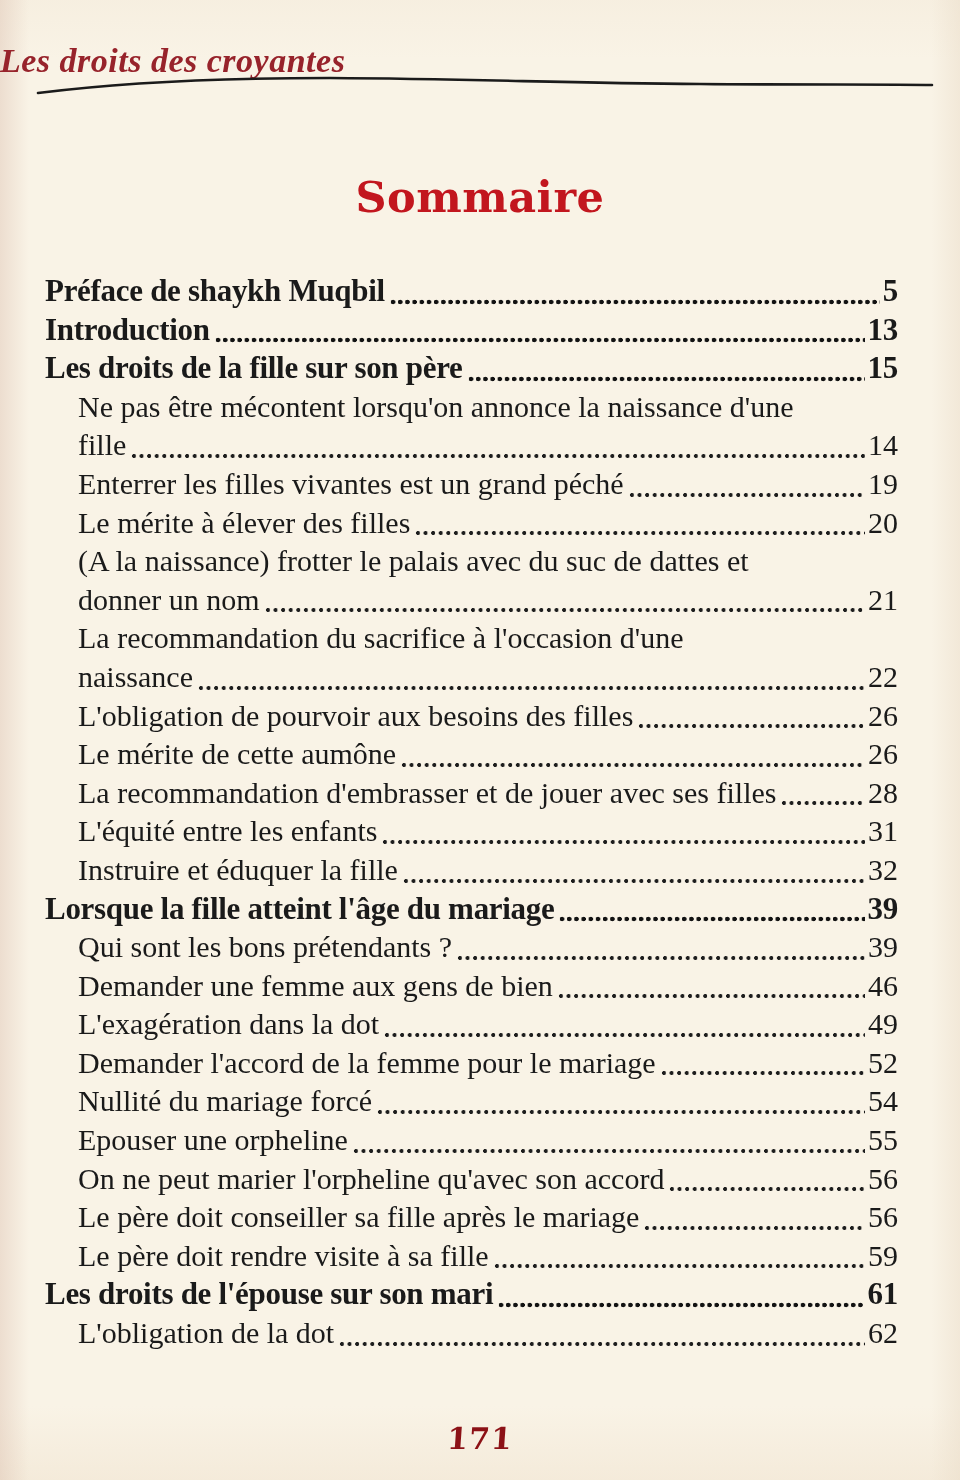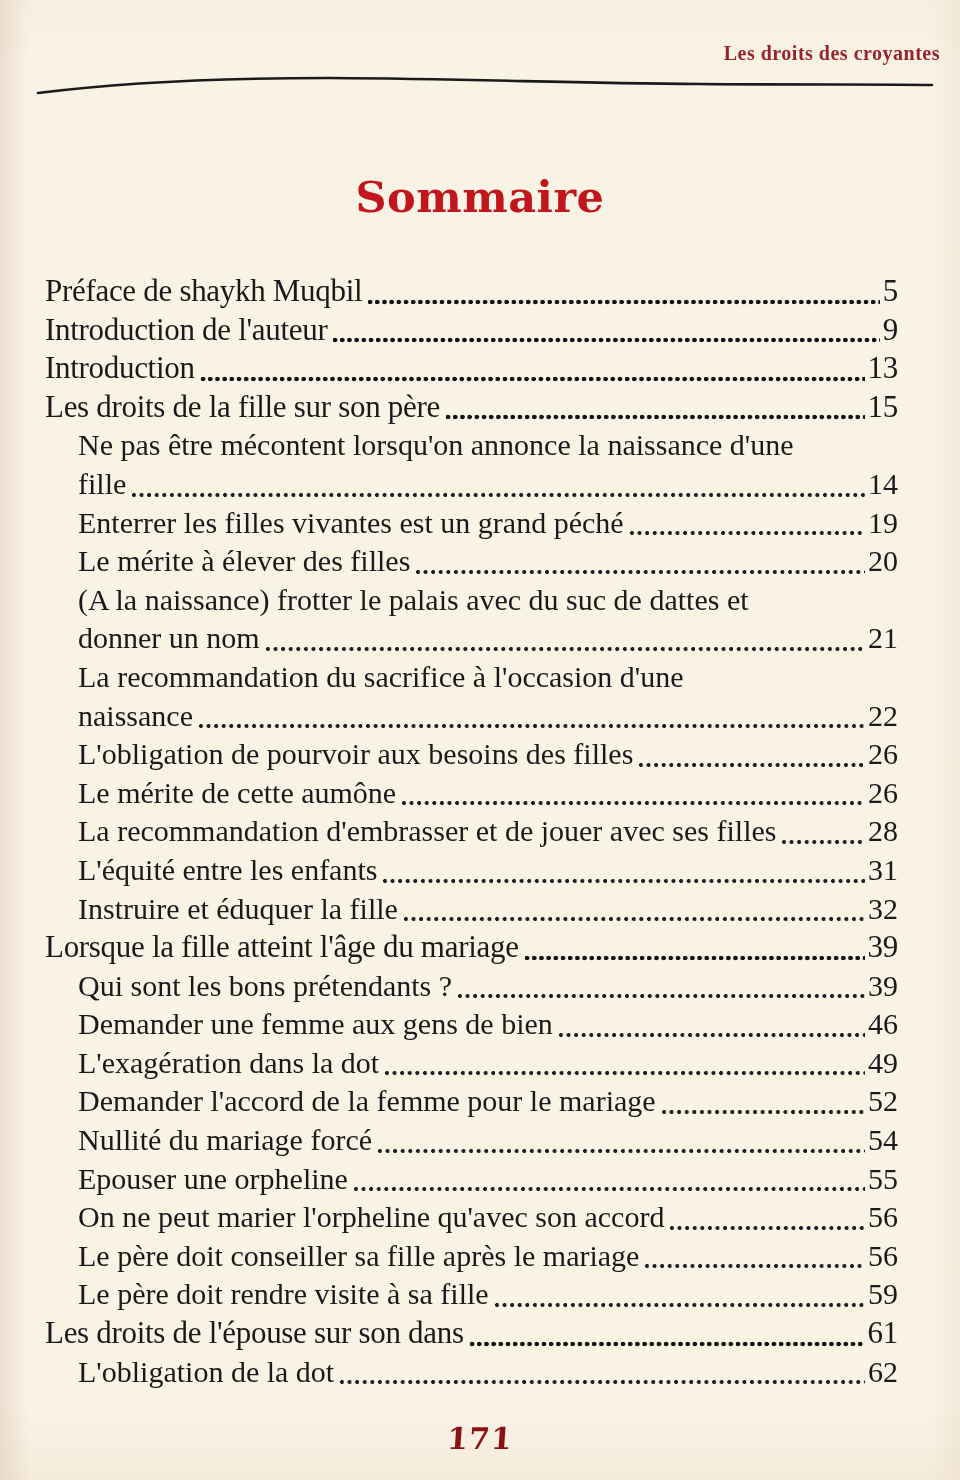--- a/index.html
+++ b/index.html
@@ -21,23 +21,24 @@
       linear-gradient(180deg, rgba(244,235,219,0.55) 0%, rgba(250,244,231,0) 4%, rgba(250,244,231,0) 95%, rgba(241,229,210,0.6) 100%),
       #f9f3e6;
   }
 
   
   .running-header {
     position: absolute;
     top: 42px;
     left: 0;
     width: 940px;
-    text-align: right;
+    text-align: left;
+    font-style: italic;
     font-weight: 600;
-    font-size: 20px;
+    font-size: 34px;
     letter-spacing: 0.5px;
     color: #97232b;
   }
   .header-rule {
     position: absolute;
     top: 55px;
     left: 0;
     width: 960px;
     height: 60px;
   }
@@ -64,21 +65,21 @@
     left: 45px;
     width: 853px;
   }
   .toc-line {
     display: flex;
     line-height: 38.6px;
     font-size: 30px;
     white-space: nowrap;
   }
   .toc-line.b {
-    font-weight: 400;
+    font-weight: 700;
     font-size: 31px;
     letter-spacing: -0.3px;
   }
   .toc-line.ind {
     padding-left: 33px;
   }
   .toc-text {
     flex: 0 0 auto;
   }
   .toc-dots {
@@ -127,25 +128,20 @@
 
   <h1 class="sommaire">Sommaire</h1>
 
   <div class="toc" id="toc">
       <div class="toc-line b">
         <span class="toc-text">Préface de shaykh Muqbil</span>
         <span class="toc-dots"></span>
         <span class="toc-page">5</span>
       </div>
       <div class="toc-line b">
-        <span class="toc-text">Introduction de l'auteur </span>
-        <span class="toc-dots"></span>
-        <span class="toc-page">9</span>
-      </div>
-      <div class="toc-line b">
         <span class="toc-text">Introduction</span>
         <span class="toc-dots"></span>
         <span class="toc-page">13</span>
       </div>
       <div class="toc-line b">
         <span class="toc-text">Les droits de la fille sur son père</span>
         <span class="toc-dots"></span>
         <span class="toc-page">15</span>
       </div>
       <div class="toc-line ind">
@@ -251,21 +247,21 @@
         <span class="toc-text">Le père doit conseiller sa fille après le mariage </span>
         <span class="toc-dots"></span>
         <span class="toc-page">56</span>
       </div>
       <div class="toc-line ind">
         <span class="toc-text">Le père doit rendre visite à sa fille</span>
         <span class="toc-dots"></span>
         <span class="toc-page">59</span>
       </div>
       <div class="toc-line b">
-        <span class="toc-text">Les droits de l'épouse sur son dans</span>
+        <span class="toc-text">Les droits de l'épouse sur son mari</span>
         <span class="toc-dots"></span>
         <span class="toc-page">61</span>
       </div>
       <div class="toc-line ind">
         <span class="toc-text">L'obligation de la dot</span>
         <span class="toc-dots"></span>
         <span class="toc-page">62</span>
       </div>
     </div>
 

